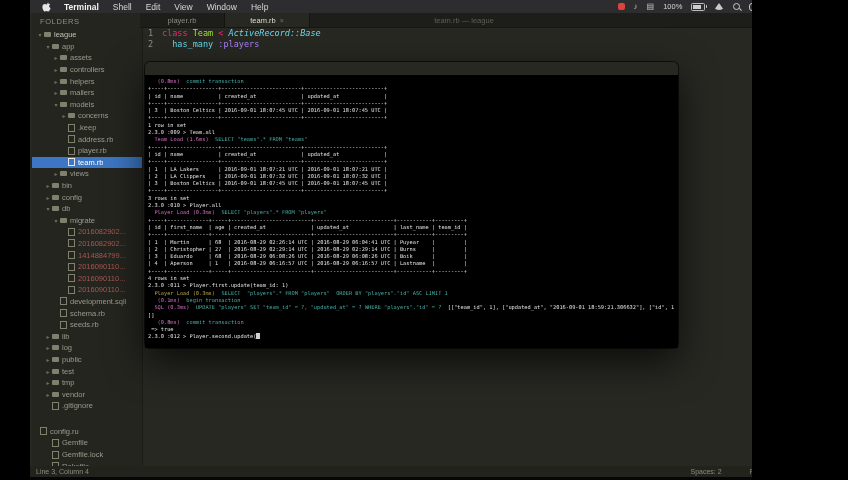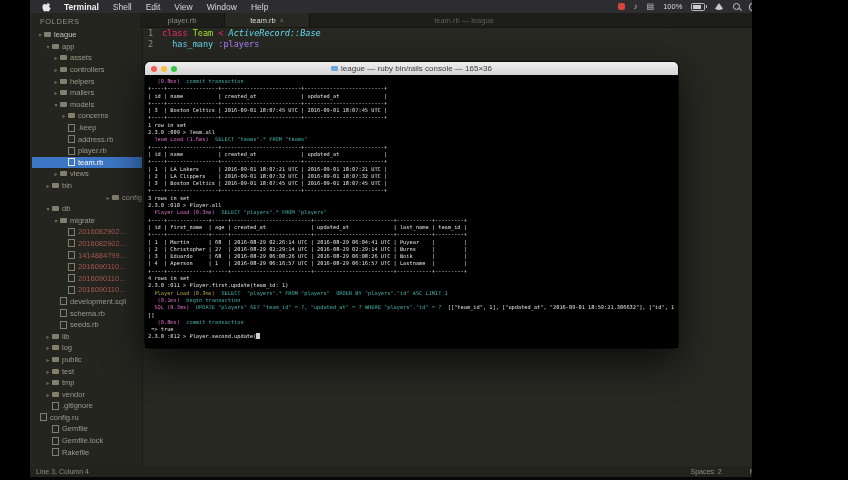--- a/index.html
+++ b/index.html
@@ -191,21 +191,21 @@
             <div class="tree-item" style="padding-left: 20px;">
               <span class="arrow">▸</span>
               <span class="fic folder"></span>
               <span class="lbl">views</span>
             </div>
             <div class="tree-item" style="padding-left: 12px;">
               <span class="arrow">▸</span>
               <span class="fic folder"></span>
               <span class="lbl">bin</span>
             </div>
-            <div class="tree-item" style="padding-left: 12px; justify-content: flex-end;">
+            <div class="tree-item" style="padding-left: 12px;">
               <span class="arrow">▸</span>
               <span class="fic folder"></span>
               <span class="lbl">config</span>
             </div>
             <div class="tree-item" style="padding-left: 12px;">
               <span class="arrow">▾</span>
               <span class="fic folder-open"></span>
               <span class="lbl">db</span>
             </div>
             <div class="tree-item" style="padding-left: 20px;">
@@ -286,21 +286,21 @@
             <div class="tree-item" style="padding-left: 12px;">
               <span class="arrow">▸</span>
               <span class="fic folder"></span>
               <span class="lbl">vendor</span>
             </div>
             <div class="tree-item" style="padding-left: 12px;">
               <span class="arrow"></span>
               <span class="fic file"></span>
               <span class="lbl">.gitignore</span>
             </div>
-            <div class="tree-item" style="padding-left: 0;">
+            <div class="tree-item" style="padding-left: 0; margin-top: 14px;">
               <span class="arrow"></span>
               <span class="fic file"></span>
               <span class="lbl">config.ru</span>
             </div>
             <div class="tree-item" style="padding-left: 12px;">
               <span class="arrow"></span>
               <span class="fic file"></span>
               <span class="lbl">Gemfile</span>
             </div>
             <div class="tree-item" style="padding-left: 12px;">
@@ -339,29 +339,20 @@
       <div class="statusbar">
         <span>Line 3, Column 4</span>
         <span class="st-right">
           <span>Spaces: 2</span>
           <span>Ruby</span>
         </span>
       </div>
     </div>
 
     <div class="terminal">
-      <div class="term-titlebar">
-        <span class="tl close"></span>
-        <span class="tl min"></span>
-        <span class="tl zoom"></span>
-        <span class="term-title">
-          <span class="mini-folder"></span>
-          <span>league — ruby bin/rails console — 165×36</span>
-        </span>
-      </div>
       <div class="term-body" id="term-body">
           <div class="tline"><span class="s-m">   (0.8ms)  </span><span class="s-c">commit transaction</span></div>
           <div class="tline"><span class="s-w">+----+----------------+-------------------------+-------------------------+</span></div>
           <div class="tline"><span class="s-w">| id | name           | created_at              | updated_at              |</span></div>
           <div class="tline"><span class="s-w">+----+----------------+-------------------------+-------------------------+</span></div>
           <div class="tline"><span class="s-w">| 3  | Boston Celtics | 2016-09-01 18:07:45 UTC | 2016-09-01 18:07:45 UTC |</span></div>
           <div class="tline"><span class="s-w">+----+----------------+-------------------------+-------------------------+</span></div>
           <div class="tline"><span class="s-w">1 row in set</span></div>
           <div class="tline"><span class="s-w">2.3.0 :009 &gt; Team.all</span></div>
           <div class="tline"><span class="s-w">  </span><span class="s-m">Team Load (1.6ms)  </span><span class="s-c">SELECT "teams".* FROM "teams"</span></div>

